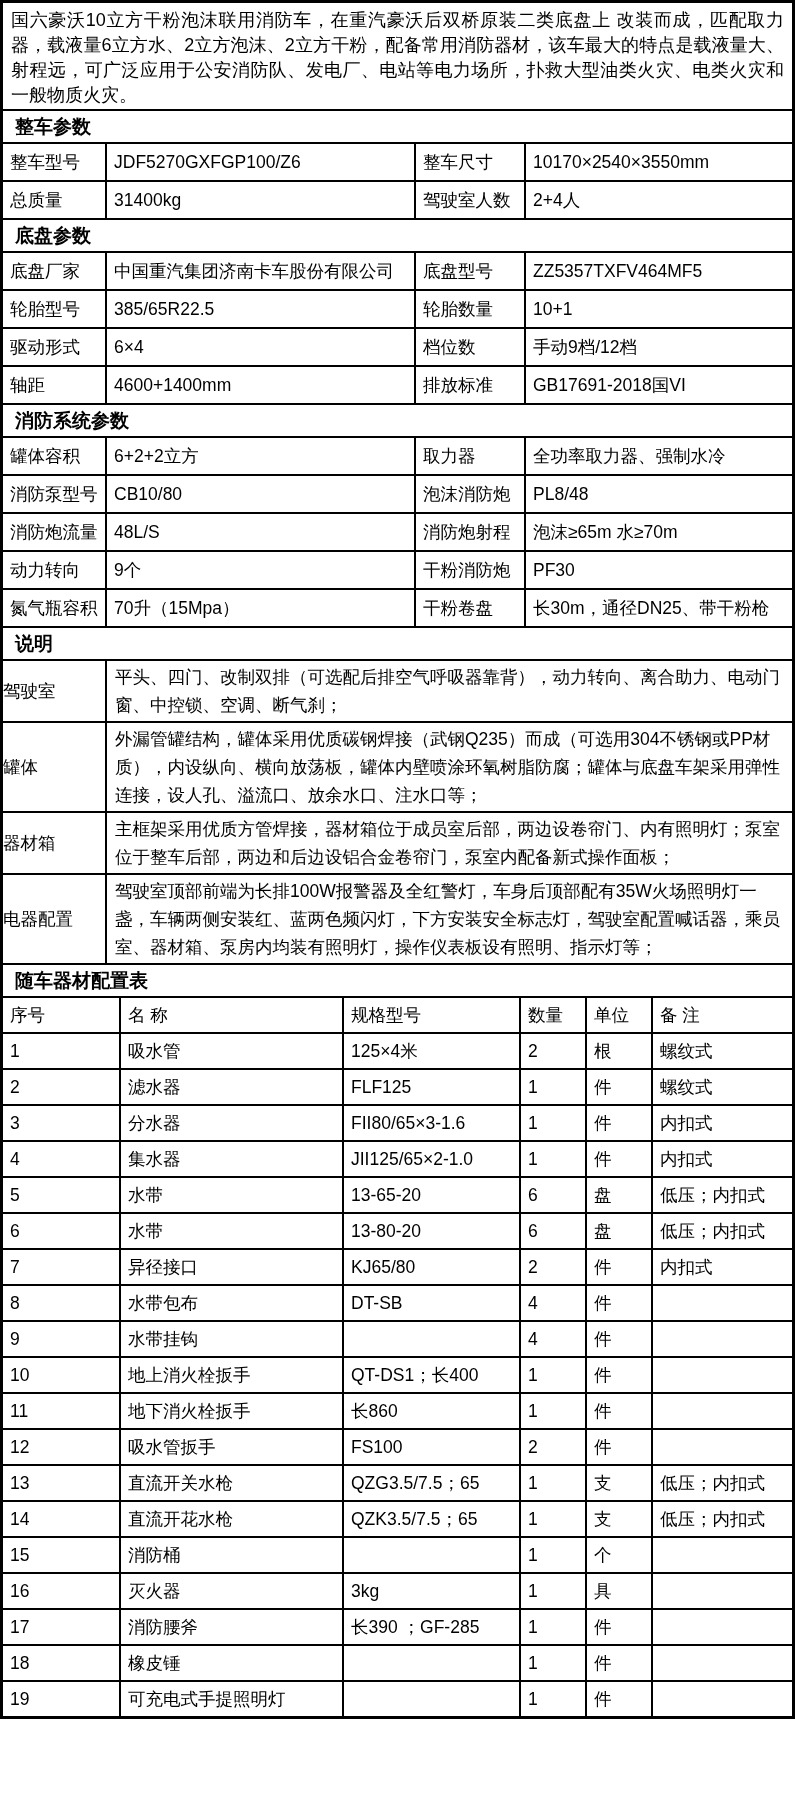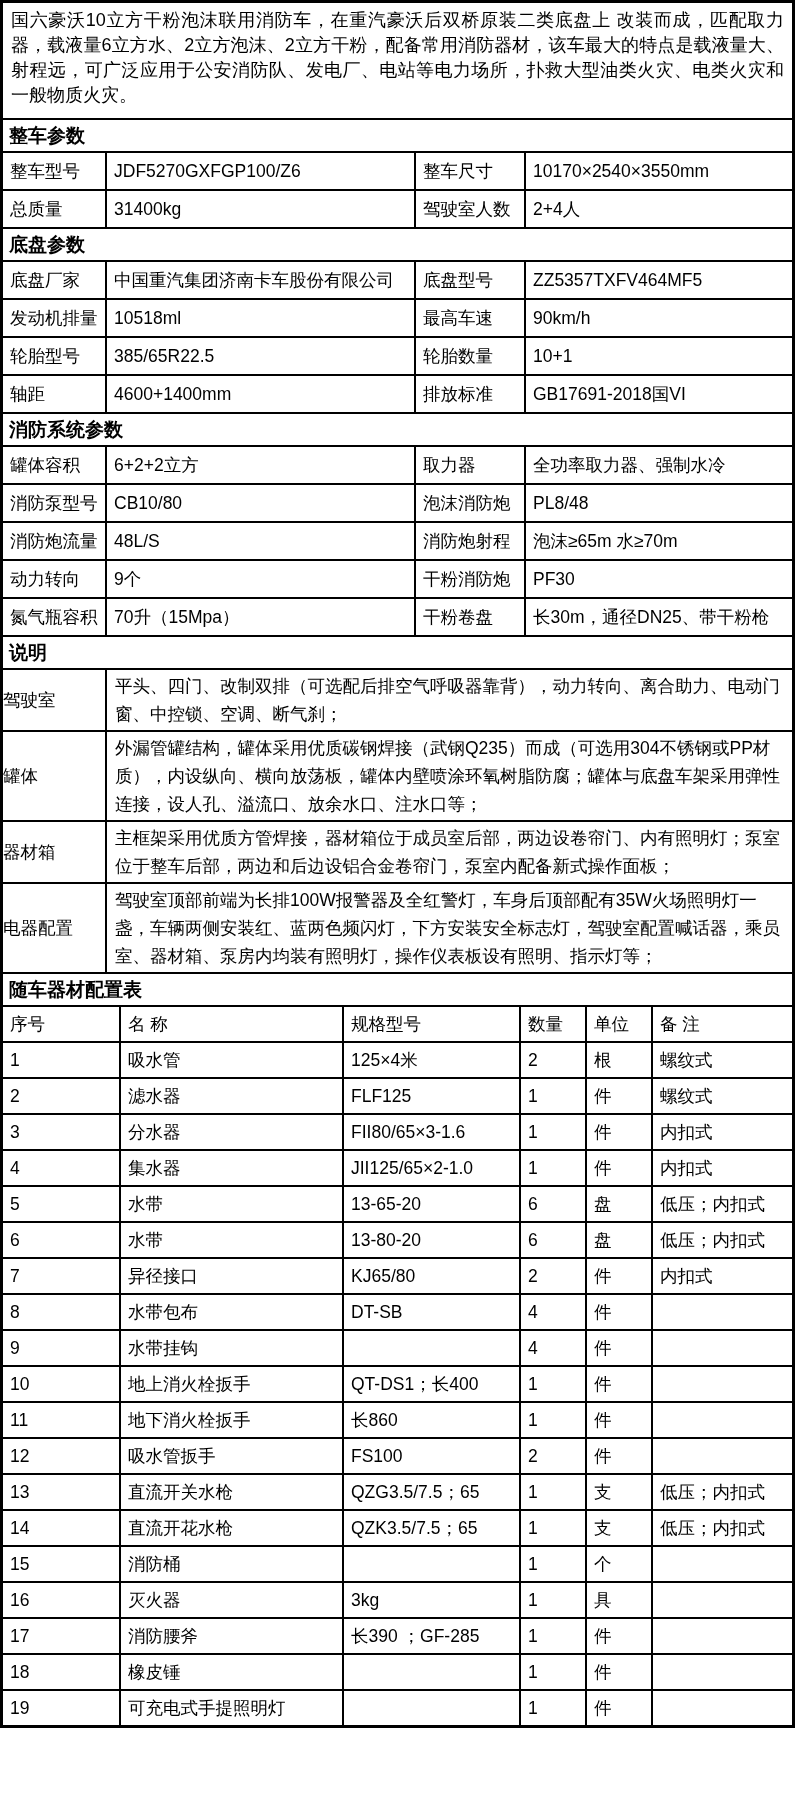--- a/index.html
+++ b/index.html
@@ -7,29 +7,29 @@
     width:795px;
     box-sizing:border-box;
     border:3px solid #000;
     font-family:"Liberation Sans", sans-serif;
     color:#000;
     background:#fff;
   }
   .intro {
     font-size:18px;
     line-height:25px;
-    padding:5px 8px 10px 8px;
+    padding:5px 8px 1px 8px;
     text-align:justify;
   }
   .sec-header {
     border-top:2px solid #000;
     font-weight:700;
     font-size:19px;
     line-height:23px;
-    padding:4px 6px;
+    padding:4px 12px;
   }
   table {
     width:100%;
     border-collapse:collapse;
     table-layout:fixed;
   }
   td, th {
     border-top:2px solid #000;
     border-left:2px solid #000;
     font-size:17.5px;
@@ -86,30 +86,30 @@
         <col>
       </colgroup>
     <tbody>
         <tr>
           <td class="lbl">底盘厂家</td>
           <td>中国重汽集团济南卡车股份有限公司</td>
           <td class="lbl">底盘型号</td>
           <td>ZZ5357TXFV464MF5</td>
         </tr>
         <tr>
-          <td class="lbl">发动机排量</td>
-          <td>10518ml</td>
-          <td class="lbl">最高车速</td>
-          <td>90km/h</td>
-        </tr>
-        <tr>
           <td class="lbl">轮胎型号</td>
           <td>385/65R22.5</td>
           <td class="lbl">轮胎数量</td>
           <td>10+1</td>
+        </tr>
+        <tr>
+          <td class="lbl">驱动形式</td>
+          <td>6×4</td>
+          <td class="lbl">档位数</td>
+          <td>手动9档/12档</td>
         </tr>
         <tr>
           <td class="lbl">轴距</td>
           <td>4600+1400mm</td>
           <td class="lbl">排放标准</td>
           <td>GB17691-2018国VI</td>
         </tr>
       </tbody>
   </table>
 

